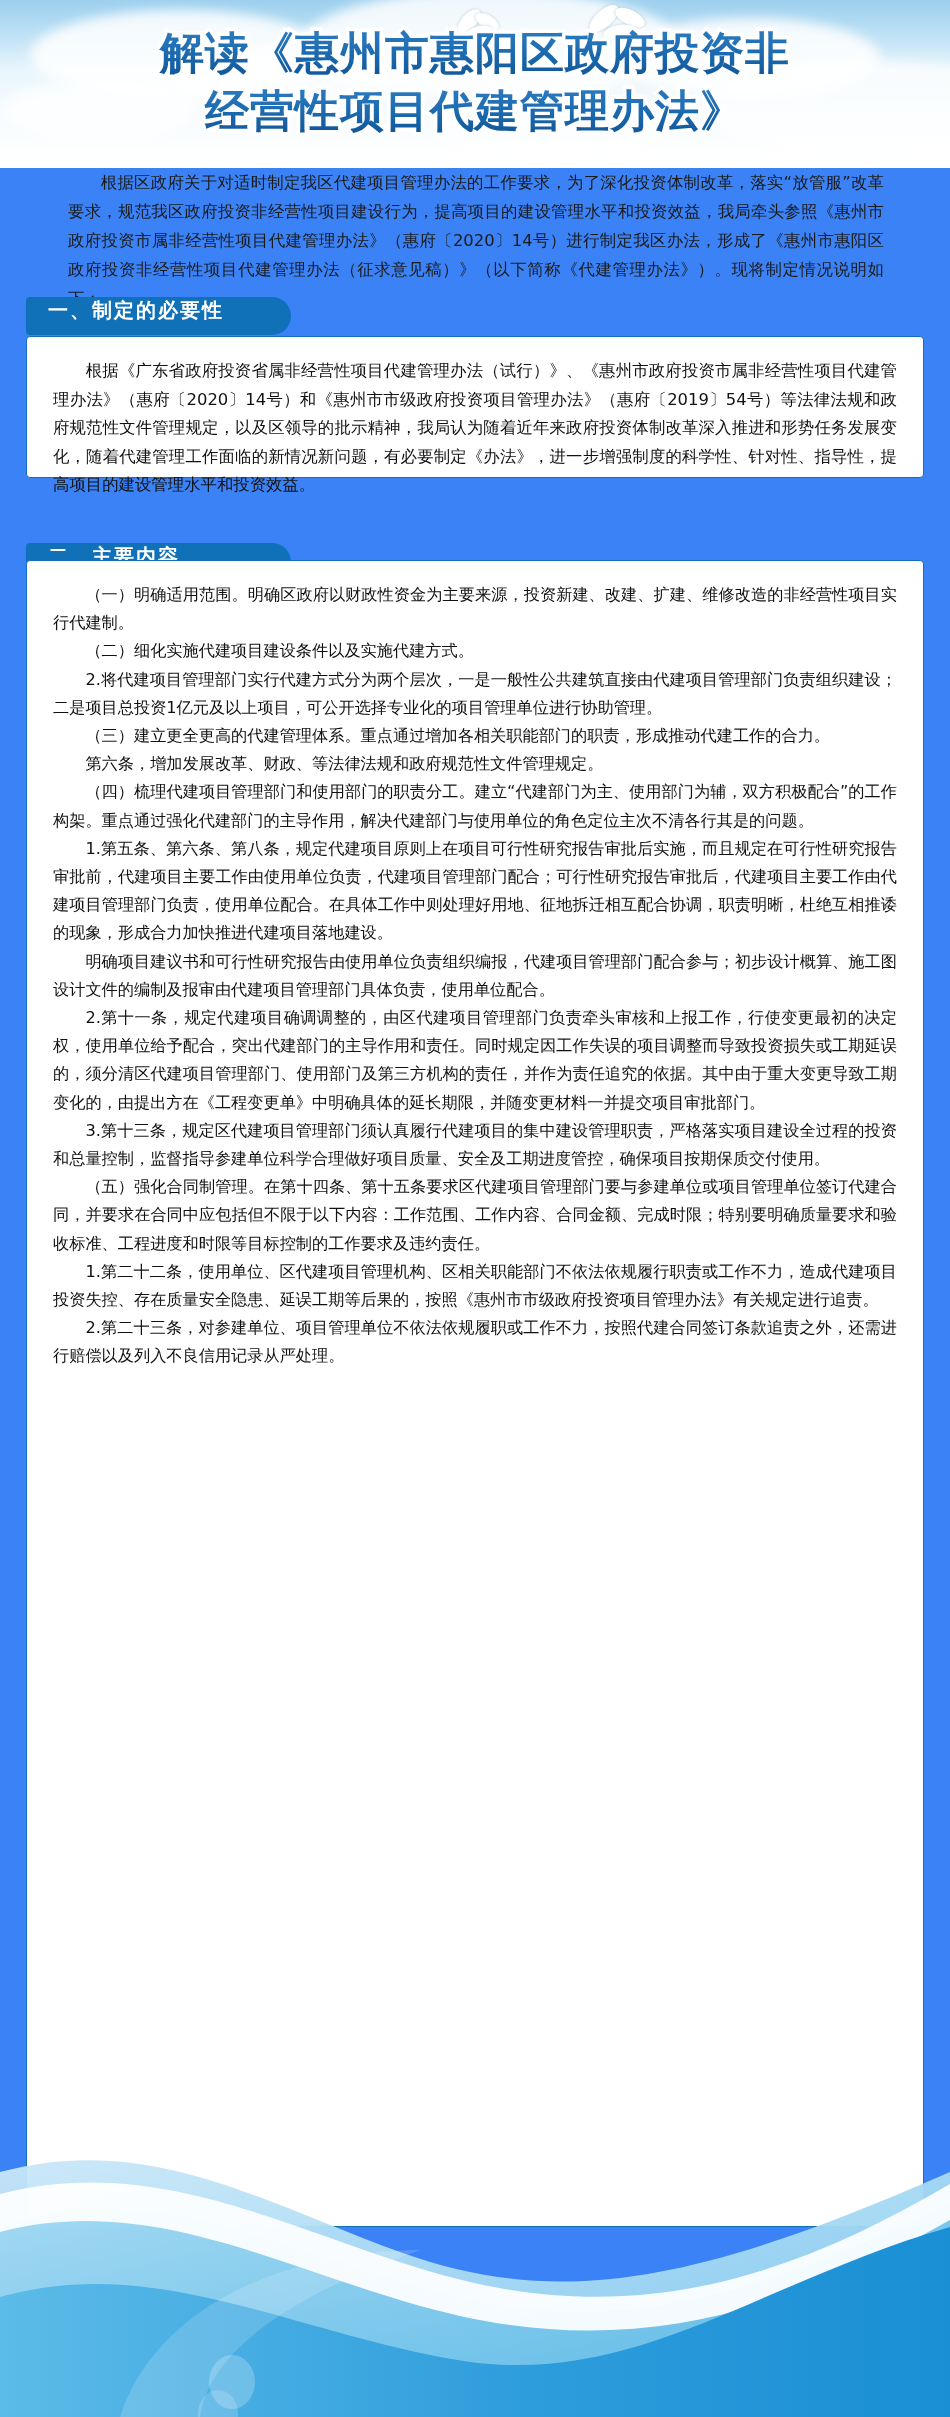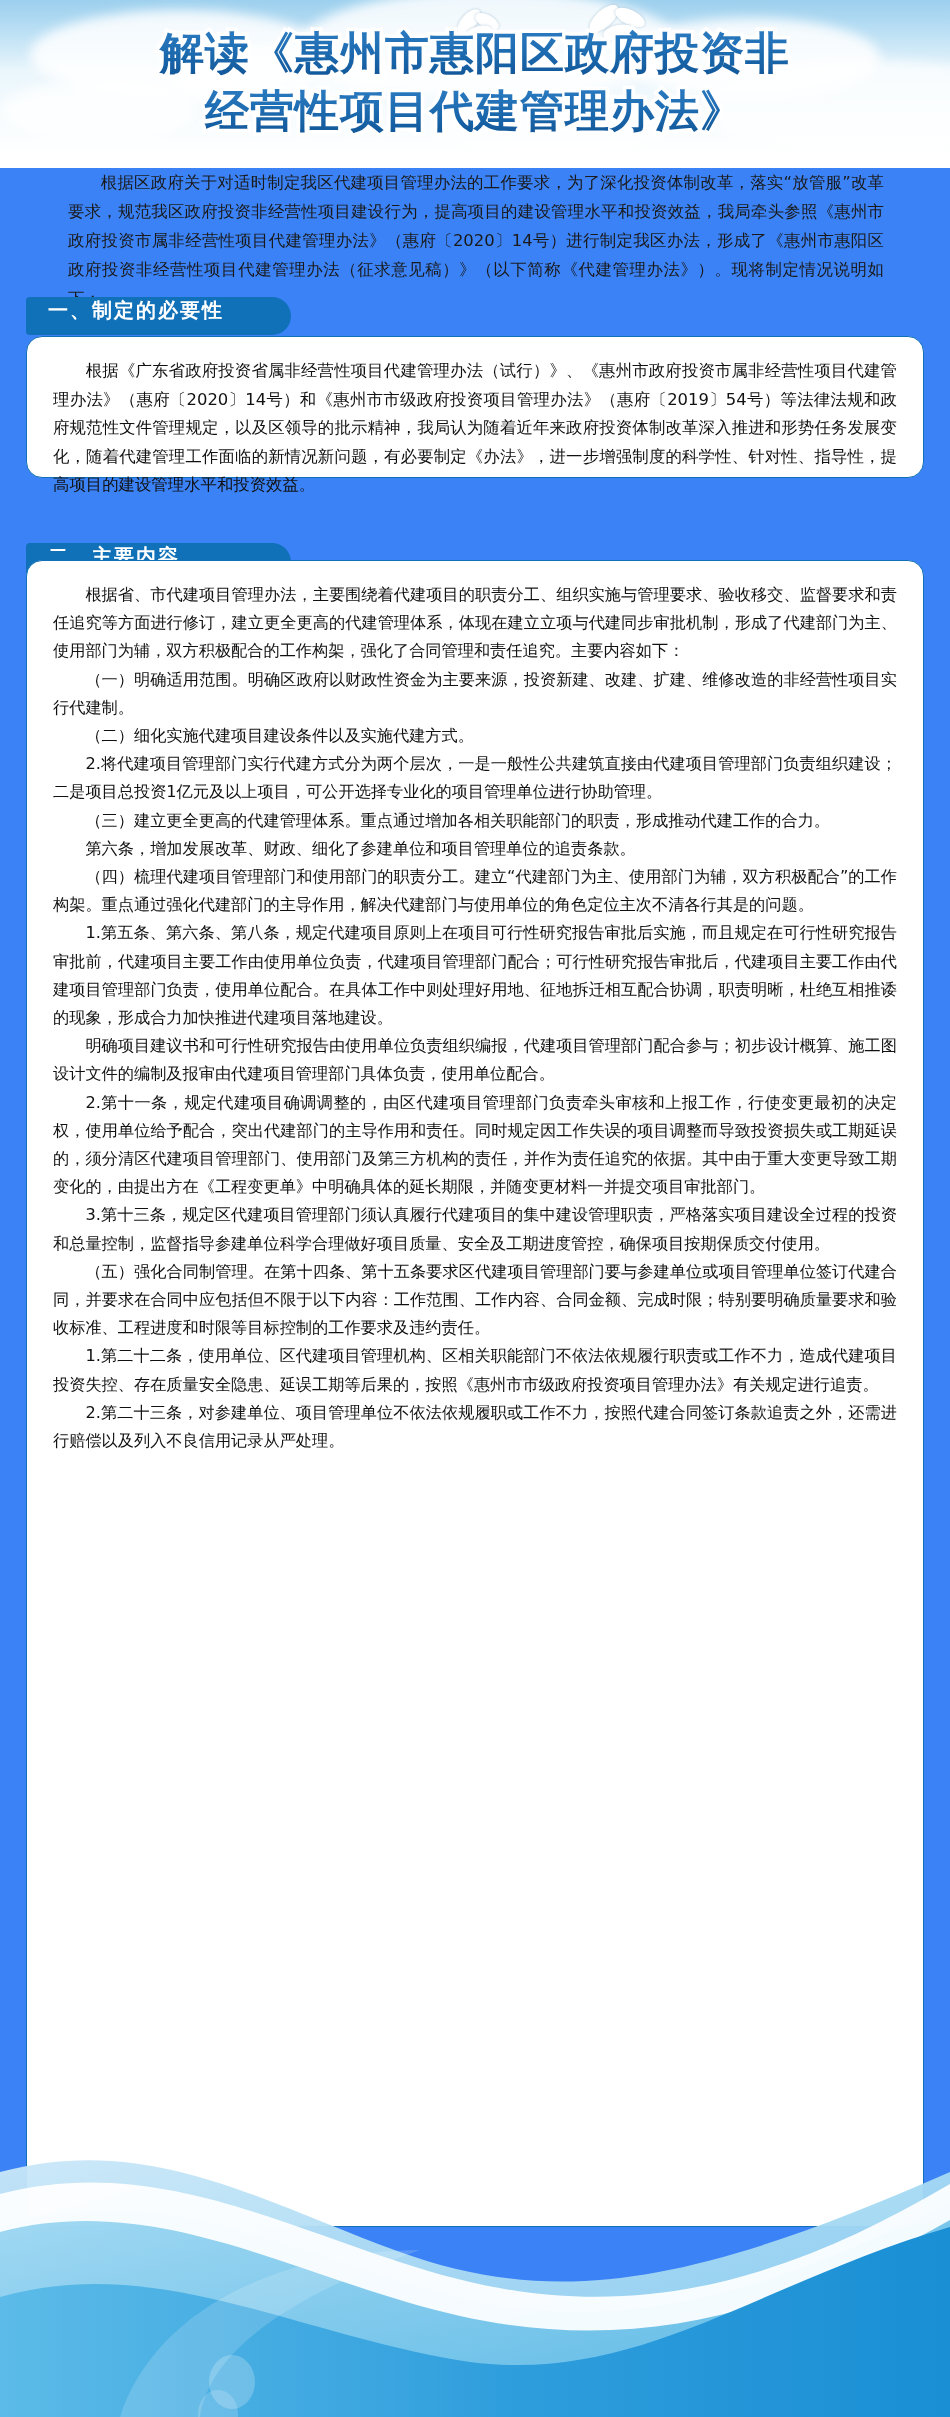--- a/index.html
+++ b/index.html
@@ -156,21 +156,21 @@
   #sec1-banner { top: 297px; }
   #sec2-banner { top: 543px; }
 
   
   .sec-box {
     position: absolute;
     left: 26px;
     width: 898px;
     box-sizing: border-box;
     border: 1.4px solid #1070b8;
-    border-radius: 16px;
+    border-radius: 4px;
     background: #ffffff;
     padding: 20px 26px 22px 26px;
   }
   #sec1-box { top: 336px; height: 142px; }
   #sec2-box { top: 560px; height: 1667px; }
 
   .sec-box p {
     margin: 0;
     font-size: 16.4px;
     line-height: 28.6px;
@@ -236,26 +236,25 @@
     <span>一、制定的必要性</span>
   </div>
   <div class="sec-box" id="sec1-box">
     <p>根据《广东省政府投资省属非经营性项目代建管理办法（试行）》、《惠州市政府投资市属非经营性项目代建管理办法》（惠府〔2020〕14号）和《惠州市市级政府投资项目管理办法》（惠府〔2019〕54号）等法律法规和政府规范性文件管理规定，以及区领导的批示精神，我局认为随着近年来政府投资体制改革深入推进和形势任务发展变化，随着代建管理工作面临的新情况新问题，有必要制定《办法》，进一步增强制度的科学性、针对性、指导性，提高项目的建设管理水平和投资效益。</p>
   </div>
 
   <div class="sec-banner" id="sec2-banner">
     <span>二、主要内容</span>
   </div>
   <div class="sec-box" id="sec2-box">
-    <p>根据省、市代建项目管理办法，主要围绕着代建项目的职责分工、组织实施与管理要求、验收移交、监督要求和责任追究等方面进行修订，建立更全更高的代建管理体系，体现在建立立项与代建同步审批机制，形成了代建部门为主、使用部门为辅，双方积极配合的工作构架，强化了合同管理和责任追究。主要内容如下：</p>
     <p>（一）明确适用范围。明确区政府以财政性资金为主要来源，投资新建、改建、扩建、维修改造的非经营性项目实行代建制。</p>
     <p>（二）细化实施代建项目建设条件以及实施代建方式。</p>
     <p>2.将代建项目管理部门实行代建方式分为两个层次，一是一般性公共建筑直接由代建项目管理部门负责组织建设；二是项目总投资1亿元及以上项目，可公开选择专业化的项目管理单位进行协助管理。</p>
     <p>（三）建立更全更高的代建管理体系。重点通过增加各相关职能部门的职责，形成推动代建工作的合力。</p>
-    <p>第六条，增加发展改革、财政、细化了参建单位和项目管理单位的追责条款。</p>
+    <p>第六条，增加发展改革、财政、等法律法规和政府规范性文件管理规定。</p>
     <p>（四）梳理代建项目管理部门和使用部门的职责分工。建立“代建部门为主、使用部门为辅，双方积极配合”的工作构架。重点通过强化代建部门的主导作用，解决代建部门与使用单位的角色定位主次不清各行其是的问题。</p>
     <p>1.第五条、第六条、第八条，规定代建项目原则上在项目可行性研究报告审批后实施，而且规定在可行性研究报告审批前，代建项目主要工作由使用单位负责，代建项目管理部门配合；可行性研究报告审批后，代建项目主要工作由代建项目管理部门负责，使用单位配合。在具体工作中则处理好用地、征地拆迁相互配合协调，职责明晰，杜绝互相推诿的现象，形成合力加快推进代建项目落地建设。</p>
     <p>明确项目建议书和可行性研究报告由使用单位负责组织编报，代建项目管理部门配合参与；初步设计概算、施工图设计文件的编制及报审由代建项目管理部门具体负责，使用单位配合。</p>
     <p>2.第十一条，规定代建项目确调调整的，由区代建项目管理部门负责牵头审核和上报工作，行使变更最初的决定权，使用单位给予配合，突出代建部门的主导作用和责任。同时规定因工作失误的项目调整而导致投资损失或工期延误的，须分清区代建项目管理部门、使用部门及第三方机构的责任，并作为责任追究的依据。其中由于重大变更导致工期变化的，由提出方在《工程变更单》中明确具体的延长期限，并随变更材料一并提交项目审批部门。</p>
     <p>3.第十三条，规定区代建项目管理部门须认真履行代建项目的集中建设管理职责，严格落实项目建设全过程的投资和总量控制，监督指导参建单位科学合理做好项目质量、安全及工期进度管控，确保项目按期保质交付使用。</p>
     <p>（五）强化合同制管理。在第十四条、第十五条要求区代建项目管理部门要与参建单位或项目管理单位签订代建合同，并要求在合同中应包括但不限于以下内容：工作范围、工作内容、合同金额、完成时限；特别要明确质量要求和验收标准、工程进度和时限等目标控制的工作要求及违约责任。</p>
     <p>1.第二十二条，使用单位、区代建项目管理机构、区相关职能部门不依法依规履行职责或工作不力，造成代建项目投资失控、存在质量安全隐患、延误工期等后果的，按照《惠州市市级政府投资项目管理办法》有关规定进行追责。</p>
     <p>2.第二十三条，对参建单位、项目管理单位不依法依规履职或工作不力，按照代建合同签订条款追责之外，还需进行赔偿以及列入不良信用记录从严处理。</p>
   </div>
 

